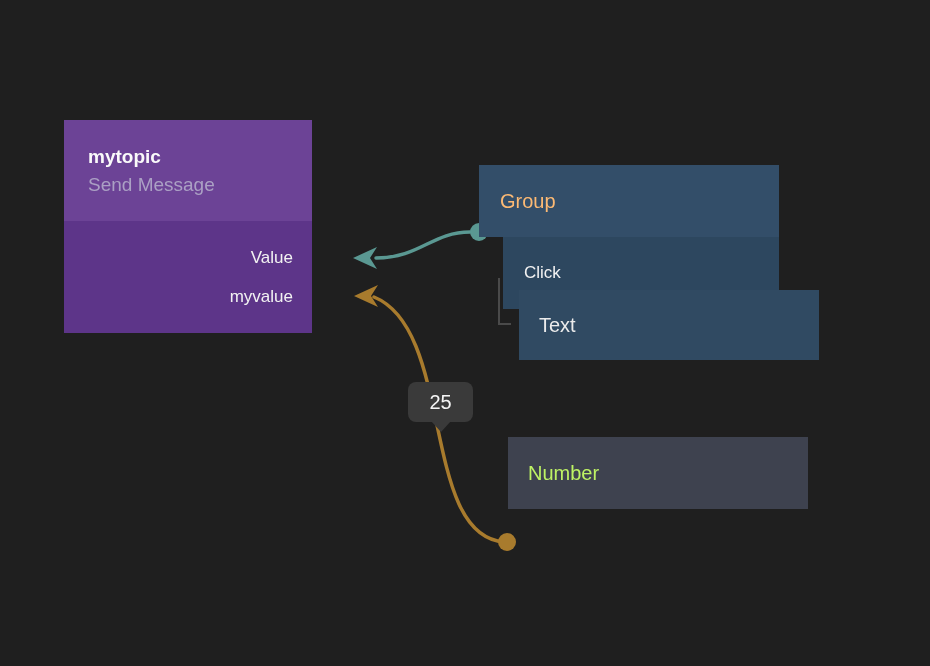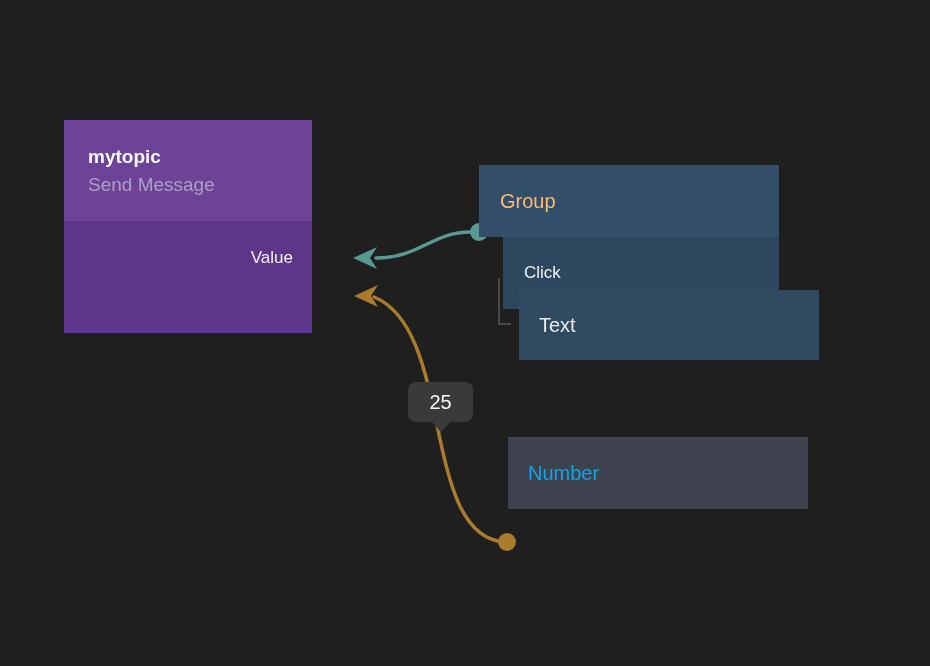--- a/index.html
+++ b/index.html
@@ -43,21 +43,21 @@
   #node-text {
     left:519px; top:290px; width:300px; height:70px;
     background:#304a62; display:flex; align-items:center;
     padding:0 20px; font-size:20px; color:#ebebeb;
   }
 
   
   #node-number { left:508px; top:437px; width:300px; }
   #node-number .hdr {
     height:72px; background:#3e424f; display:flex; align-items:center;
-    padding:0 20px; font-size:20px; color:#0ea5e9;text-align:right;
+    padding:0 20px; font-size:20px; color:#bef264;text-align:right;
   }
   #node-number .body {
     height:71px; background:#383c47; display:flex; align-items:center;
     padding:0 20px; font-size:17px; color:#f2f2f2;
   }
 
   
   #wires { position:absolute; left:0; top:0; width:930px; height:666px; }
 
   
@@ -93,20 +93,21 @@
     <circle cx="507" cy="542" r="9" fill="#a87b2d"></circle>
   </svg>
 
   <div class="node" id="node-mytopic">
     <div class="hdr">
       <div class="title">mytopic</div>
       <div class="subtitle">Send Message</div>
     </div>
     <div class="body">
       <div class="in-row">Value</div>
+      <div class="in-row">myvalue</div>
     </div>
   </div>
 
   <div class="node" id="node-group">
     <div class="hdr">
       <span>Group</span>
     </div>
     <div class="body">
       <span>Click</span>
     </div>

